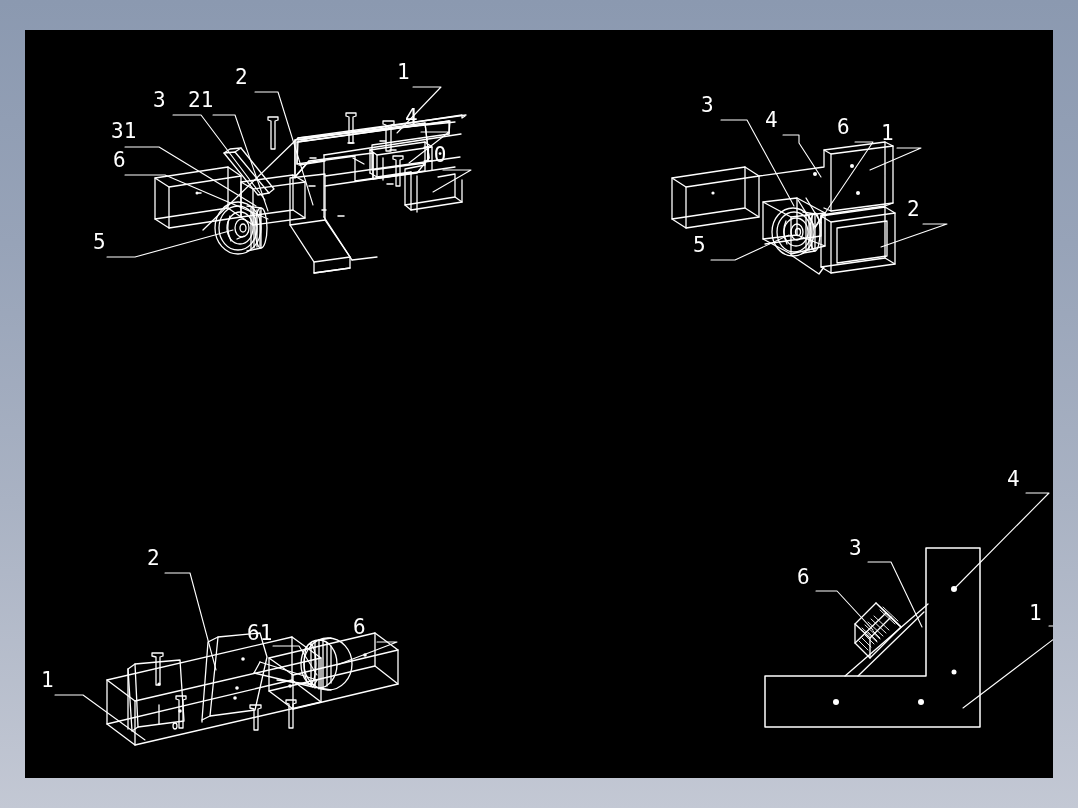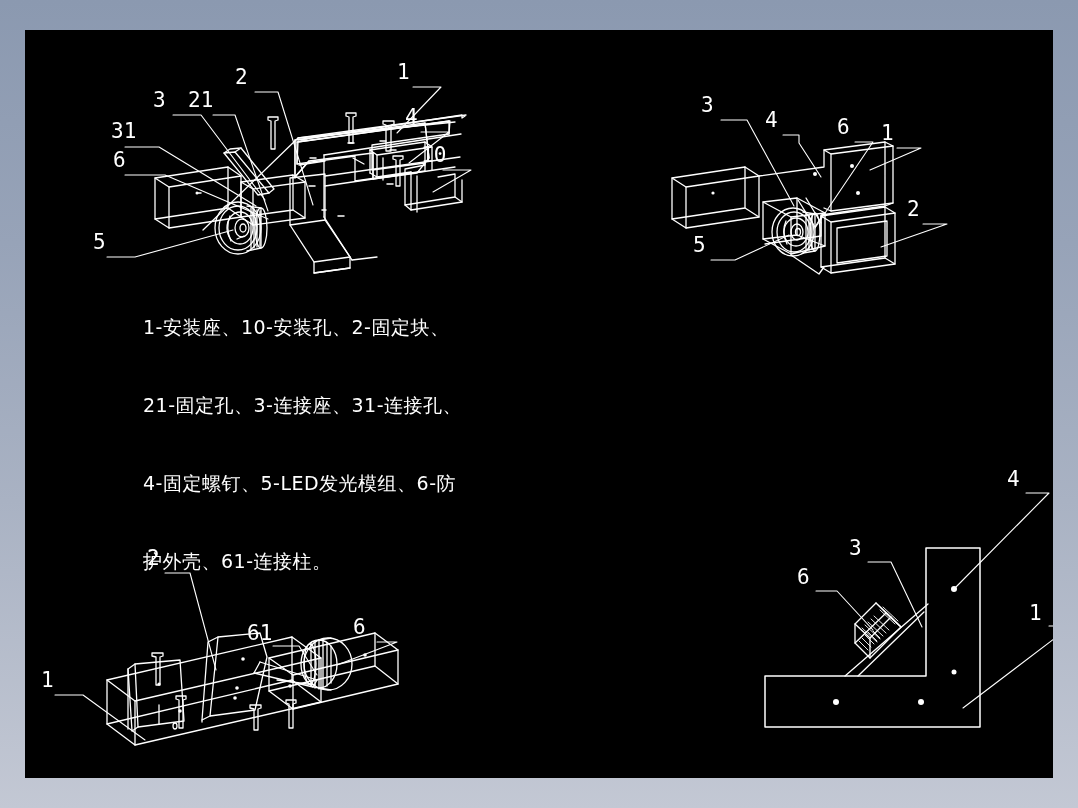--- a/index.html
+++ b/index.html
@@ -431,21 +431,15 @@
         <text x="328" y="604">6</text>
         <text x="16" y="657">1</text>
 
         <text x="982" y="456">4</text>
         <text x="824" y="525">3</text>
         <text x="772" y="554">6</text>
         <text x="1004" y="590">1</text>
       </g>
     </svg>
 
-    <div class="legend">
-      <div>1-安装座、10-安装孔、2-固定块、</div>
-      <div>21-固定孔、3-连接座、31-连接孔、</div>
-      <div>4-固定螺钉、5-LED发光模组、6-防</div>
-      <div>护外壳、61-连接柱。</div>
-    </div>
 
   </div>
 </div>
 
 </body></html>

